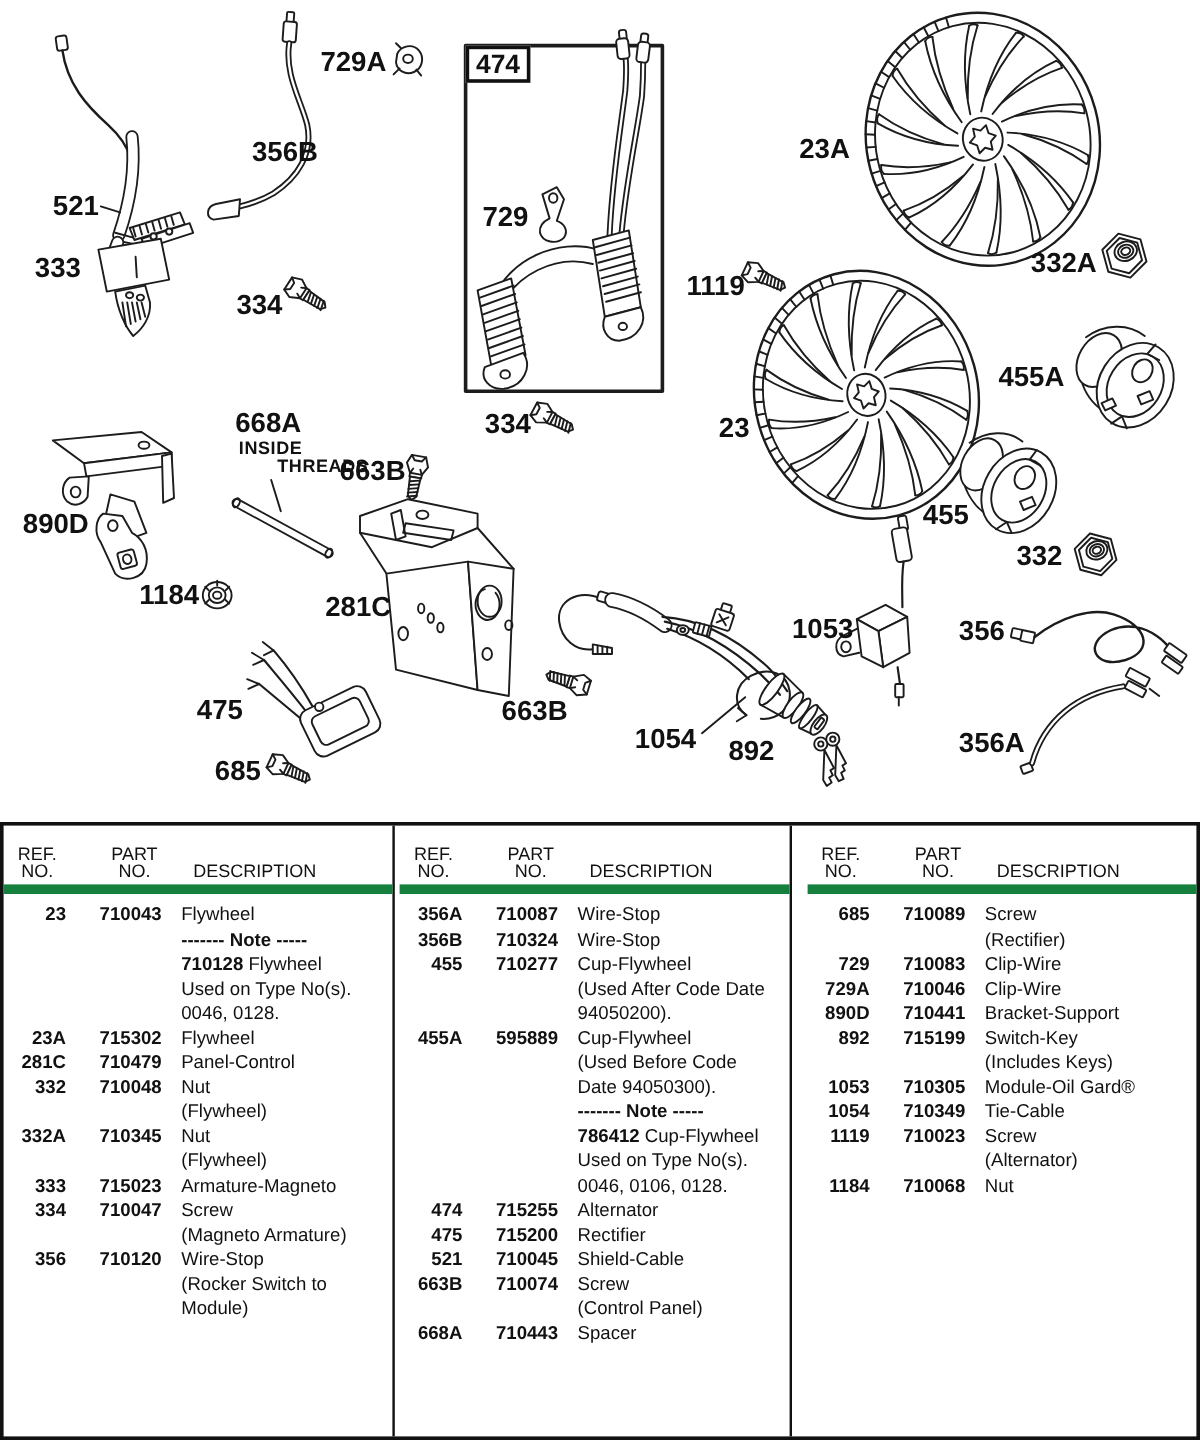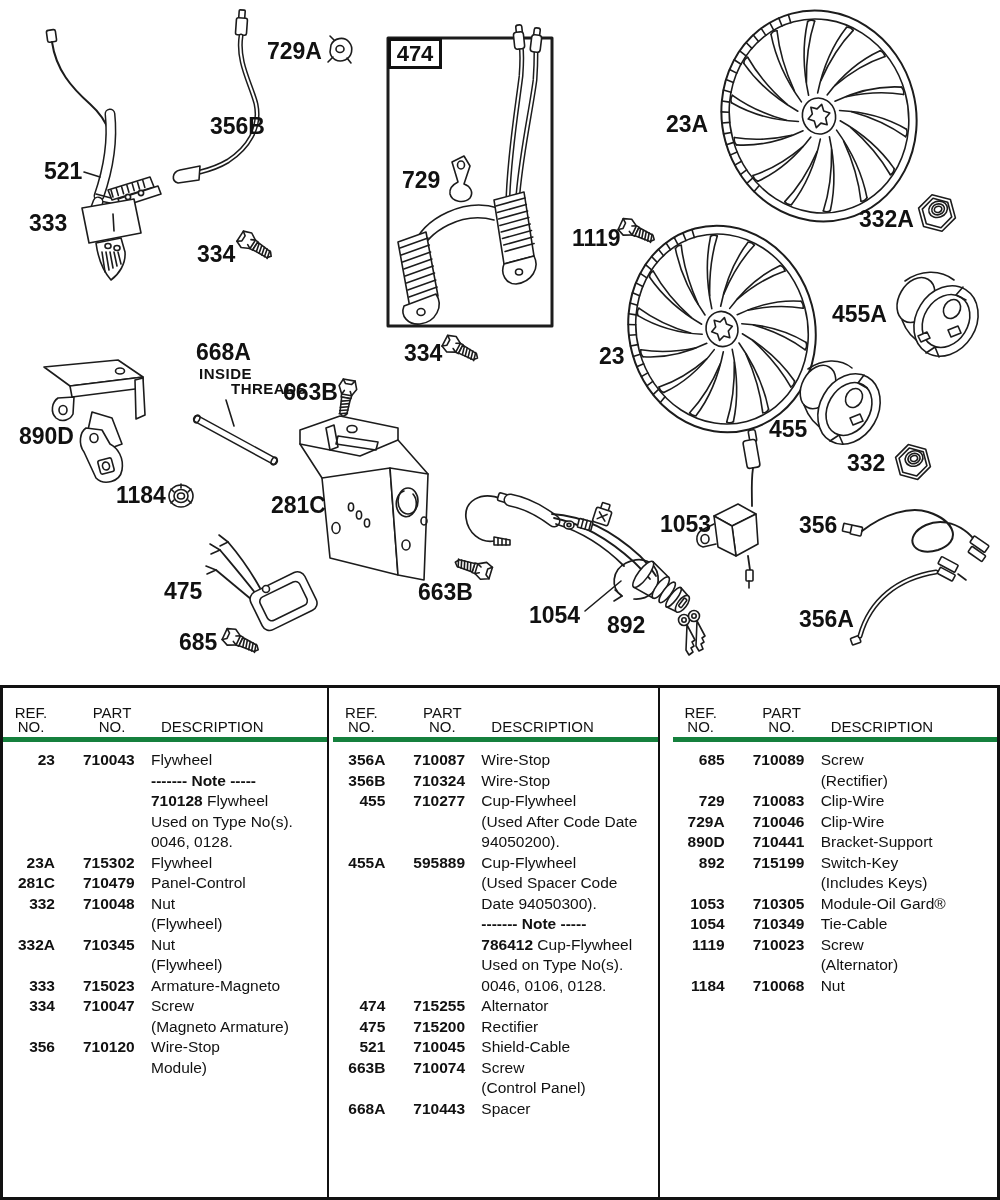--- a/index.html
+++ b/index.html
@@ -11,21 +11,21 @@
   .part-label.small{font-size:15px;letter-spacing:.5px;}
   #box474-label{position:absolute;left:388px;top:38px;width:48px;height:25px;border:3px solid #111;background:#fff;
     display:flex;align-items:center;justify-content:center;font-weight:bold;font-size:22px;z-index:3;}
   
   #parts-table{position:absolute;left:0;top:685px;width:1000px;height:515px;border:3px solid #111;
     box-sizing:border-box;display:flex;background:#fff;}
   .tcol{flex:1;display:flex;flex-direction:column;border-right:2px solid #111;min-width:0;}
   .tcol:last-child{border-right:none;}
   .tcol.pad2{padding-left:4px;}
   .tcol.pad3{padding-left:13px;}
-  .thead{height:41px;border-bottom:5px solid #15803d;display:flex;align-items:flex-end;
+  .thead{height:41px;border-bottom:8px solid #15803d;display:flex;align-items:flex-end;
     padding:5px 0 3px 0;font-size:15px;}
   .h-ref{width:56px;text-align:center;line-height:14px;}
   .h-part{width:62px;margin-left:22px;text-align:center;line-height:14px;}
   .h-desc{margin-left:18px;line-height:15px;}
   .tbody{padding-top:8px;}
   .trow{display:flex;font-size:15.5px;line-height:20.5px;white-space:nowrap;}
   .c-ref{width:52px;text-align:right;font-weight:bold;flex:none;}
   .c-part{width:60px;margin-left:28px;font-weight:bold;flex:none;}
   .c-desc{margin-left:8px;flex:1;min-width:0;}
 </style>
@@ -614,20 +614,25 @@
           <span class="c-desc">(Magneto Armature)</span>
         </div>
         <div class="trow">
           <span class="c-ref">356</span>
           <span class="c-part">710120</span>
           <span class="c-desc">Wire-Stop</span>
         </div>
         <div class="trow">
           <span class="c-ref"></span>
           <span class="c-part"></span>
+          <span class="c-desc">(Rocker Switch to</span>
+        </div>
+        <div class="trow">
+          <span class="c-ref"></span>
+          <span class="c-part"></span>
           <span class="c-desc">Module)</span>
         </div>
       </div>
   </div>
   <div class="tcol pad2">
     <div class="thead">
       <span class="h-ref">
         <div>REF.</div>
           <div>NO.</div>
         </span>
@@ -664,21 +669,21 @@
           <span class="c-desc">94050200).</span>
         </div>
         <div class="trow">
           <span class="c-ref">455A</span>
           <span class="c-part">595889</span>
           <span class="c-desc">Cup-Flywheel</span>
         </div>
         <div class="trow">
           <span class="c-ref"></span>
           <span class="c-part"></span>
-          <span class="c-desc">(Used Spacer Code</span>
+          <span class="c-desc">(Used Before Code</span>
         </div>
         <div class="trow">
           <span class="c-ref"></span>
           <span class="c-part"></span>
           <span class="c-desc">Date 94050300).</span>
         </div>
         <div class="trow">
           <span class="c-ref"></span>
           <span class="c-part"></span>
           <span class="c-desc"><b>------- Note -----</b></span>

